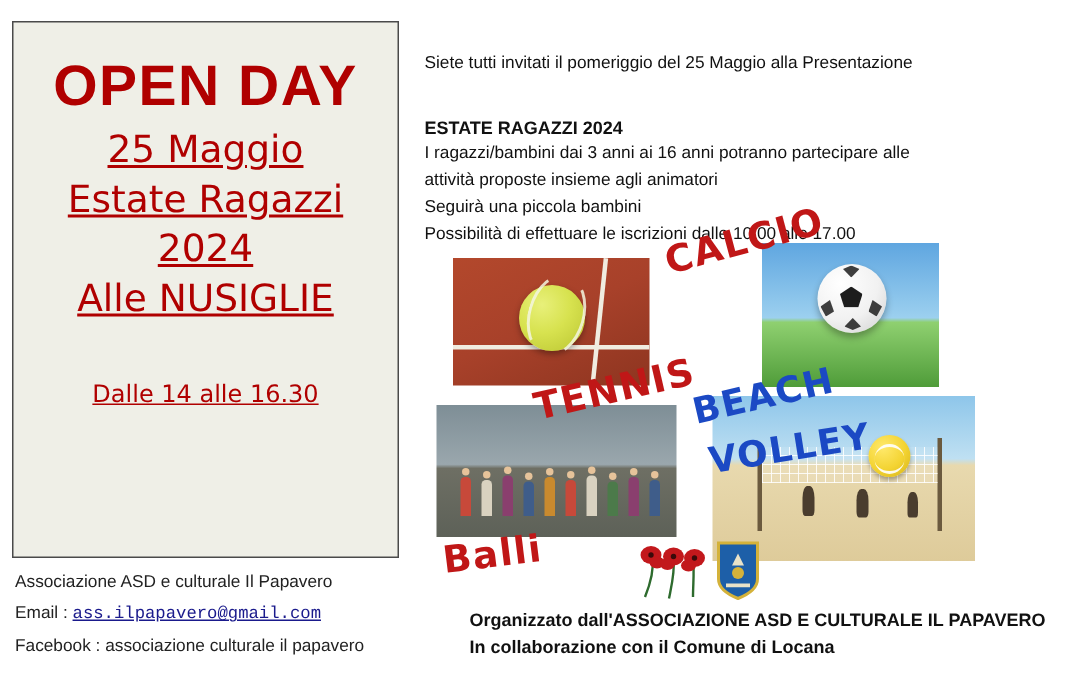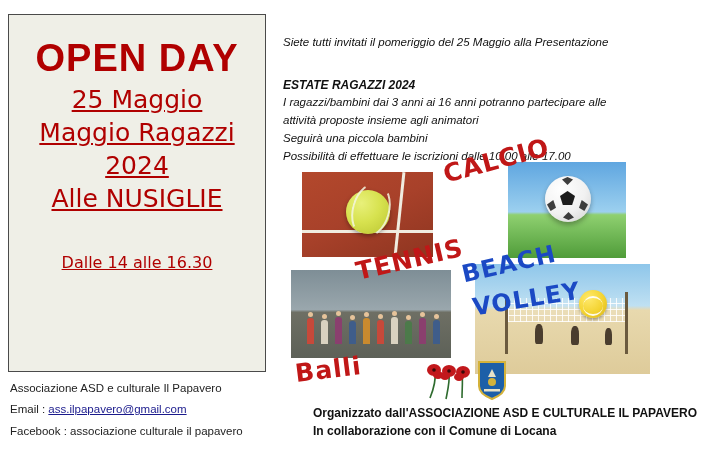--- a/index.html
+++ b/index.html
@@ -62,33 +62,34 @@
     top: 378px;
     width: 262px;
     font-size: 11.5px;
     color: #222;
     line-height: 1.85;
   }
   .contact-block a,
   .contact-block .link {
     color: #1a1a8c;
     text-decoration: underline;
+    font-family: Liberation Mono, monospace;
   }
 
   
   .intro {
     position: absolute;
     left: 283px;
     top: 34px;
     width: 430px;
     font-size: 11.5px;
     color: #111;
     line-height: 1.55;
   }
-  .intro .ln { white-space: nowrap; font-style: italic; }
+  .intro .ln { white-space: nowrap; }
   .intro .estate { font-weight: bold; font-size: 12px; margin-top: 24px; }
 
   
   .collage {
     position: absolute;
     left: 283px;
     top: 152px;
     width: 432px;
     height: 230px;
   }
@@ -300,21 +301,21 @@
 </style>
 </head>
 <body>
 
 <div class="poster">
 
   <div class="left-panel">
     <div class="open-day">OPEN DAY</div>
     <div class="hand-lines">
       <div>25 Maggio</div>
-      <div>Maggio Ragazzi</div>
+      <div>Estate Ragazzi</div>
       <div>2024</div>
       <div>Alle NUSIGLIE</div>
       <div class="hand-sm">Dalle 14 alle 16.30</div>
     </div>
   </div>
 
   <div class="contact-block">
     <div>Associazione ASD e culturale Il Papavero</div>
     <div>
       <span>Email :</span>

